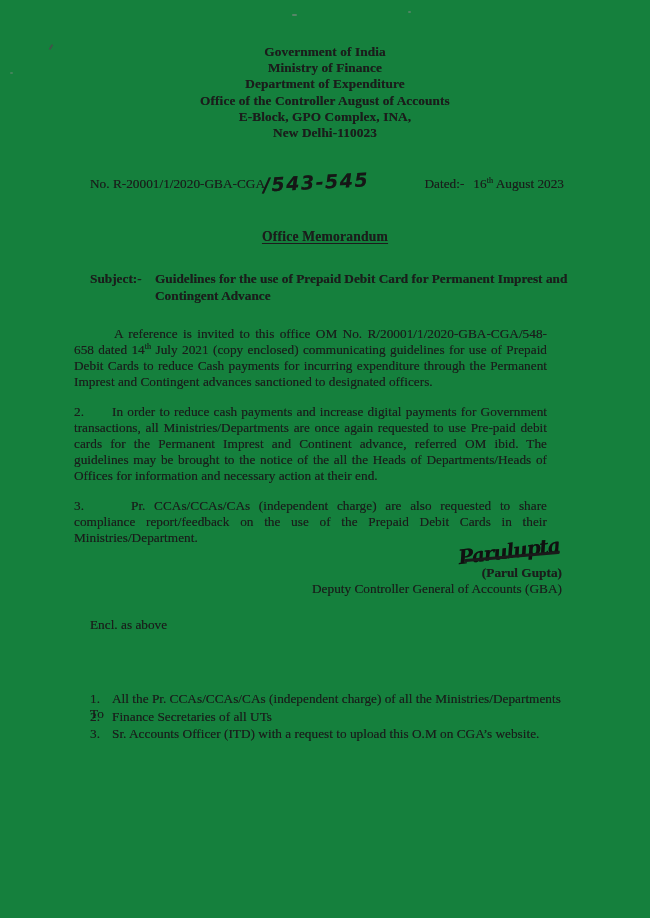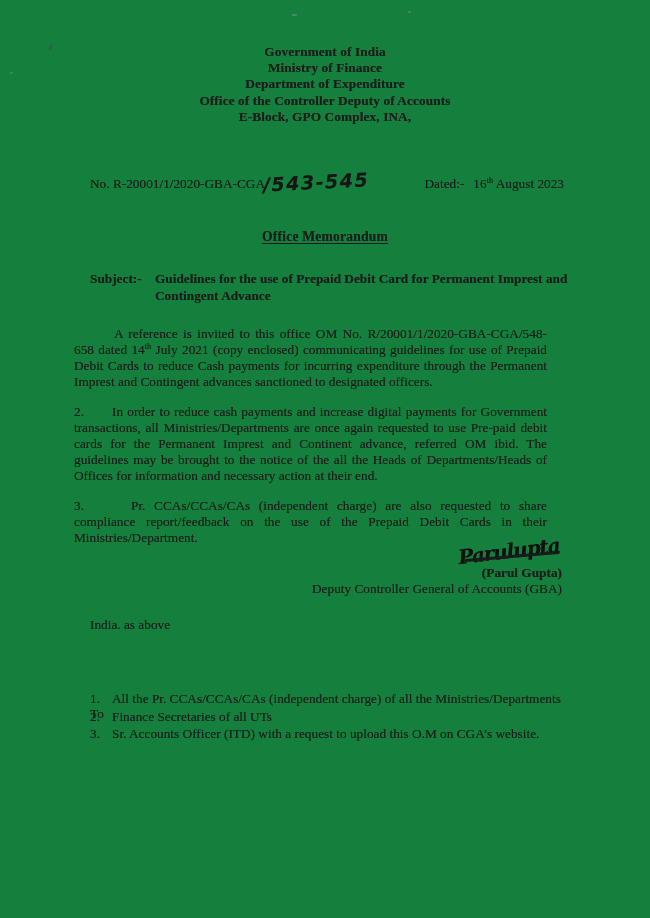--- a/index.html
+++ b/index.html
@@ -103,22 +103,23 @@
 
   <span class="tickmark"></span>
   <span class="speck speck-a"></span>
   <span class="speck speck-b"></span>
   <span class="speck speck-c"></span>
 
   <div class="header">
     <div>Government of India</div>
     <div>Ministry of Finance</div>
     <div>Department of Expenditure</div>
-    <div>Office of the Controller Deputy of Accounts</div>
+    <div>Office of the Controller August of Accounts</div>
     <div>E-Block, GPO Complex, INA,</div>
+    <div>New Delhi-110023</div>
   </div>
 
   <div class="refline">
     <span class="ref-left">
       <span>No. R-20001/1/2020-GBA-CGA</span>
       <span class="handwritten">/543-545</span>
     </span>
     <span class="dateline">
       <span class="date-label">Dated:-</span><span>16</span><sup>th</sup><span> August 2023</span>
     </span>
@@ -139,21 +140,21 @@
 
   <div class="sig-block">
     <span class="scribble-wrap">
       <span class="scribble">Parulupta</span>
       <span class="sig-underline"></span>
     </span>
     <div class="sig-name">(Parul Gupta)</div>
     <div class="sig-desig">Deputy Controller General of Accounts (GBA)</div>
   </div>
 
-  <div class="encl">India. as above</div>
+  <div class="encl">Encl. as above</div>
 
   <div class="to-label">To</div>
 
   <div class="addr-list">
     <div class="addr-item">
       <span class="addr-num">1.</span>
       <span>All the Pr. CCAs/CCAs/CAs (independent charge) of all the Ministries/Departments</span>
     </div>
     <div class="addr-item">
       <span class="addr-num">2.</span>

